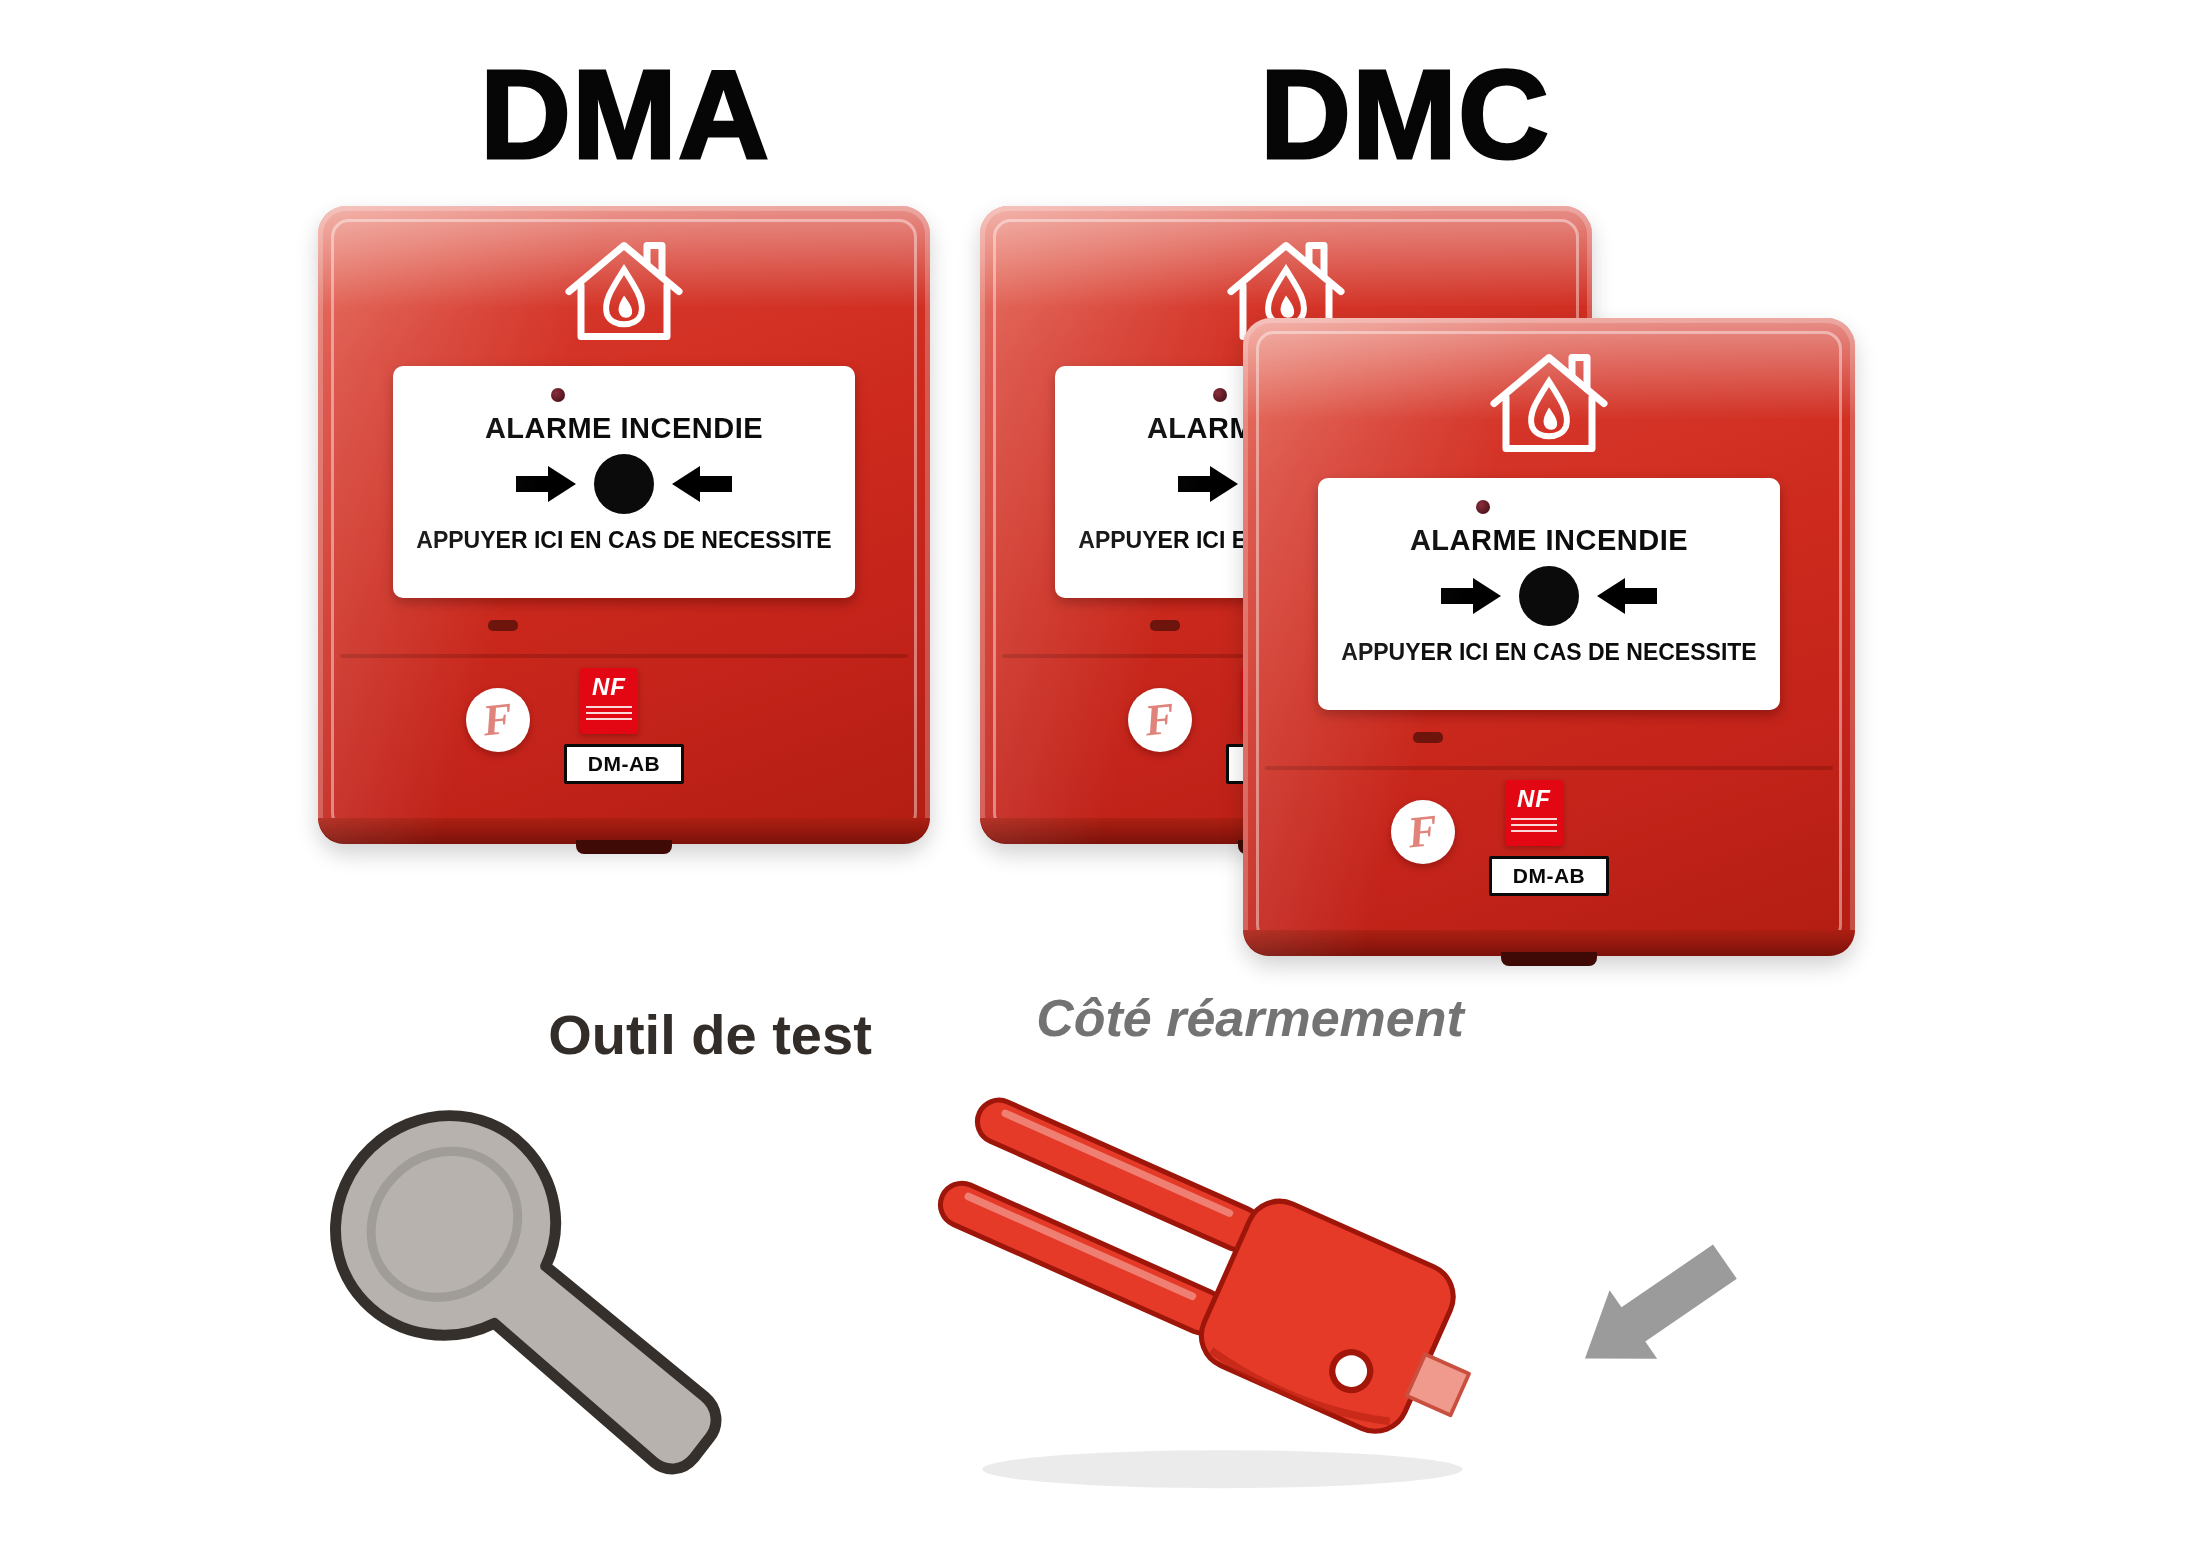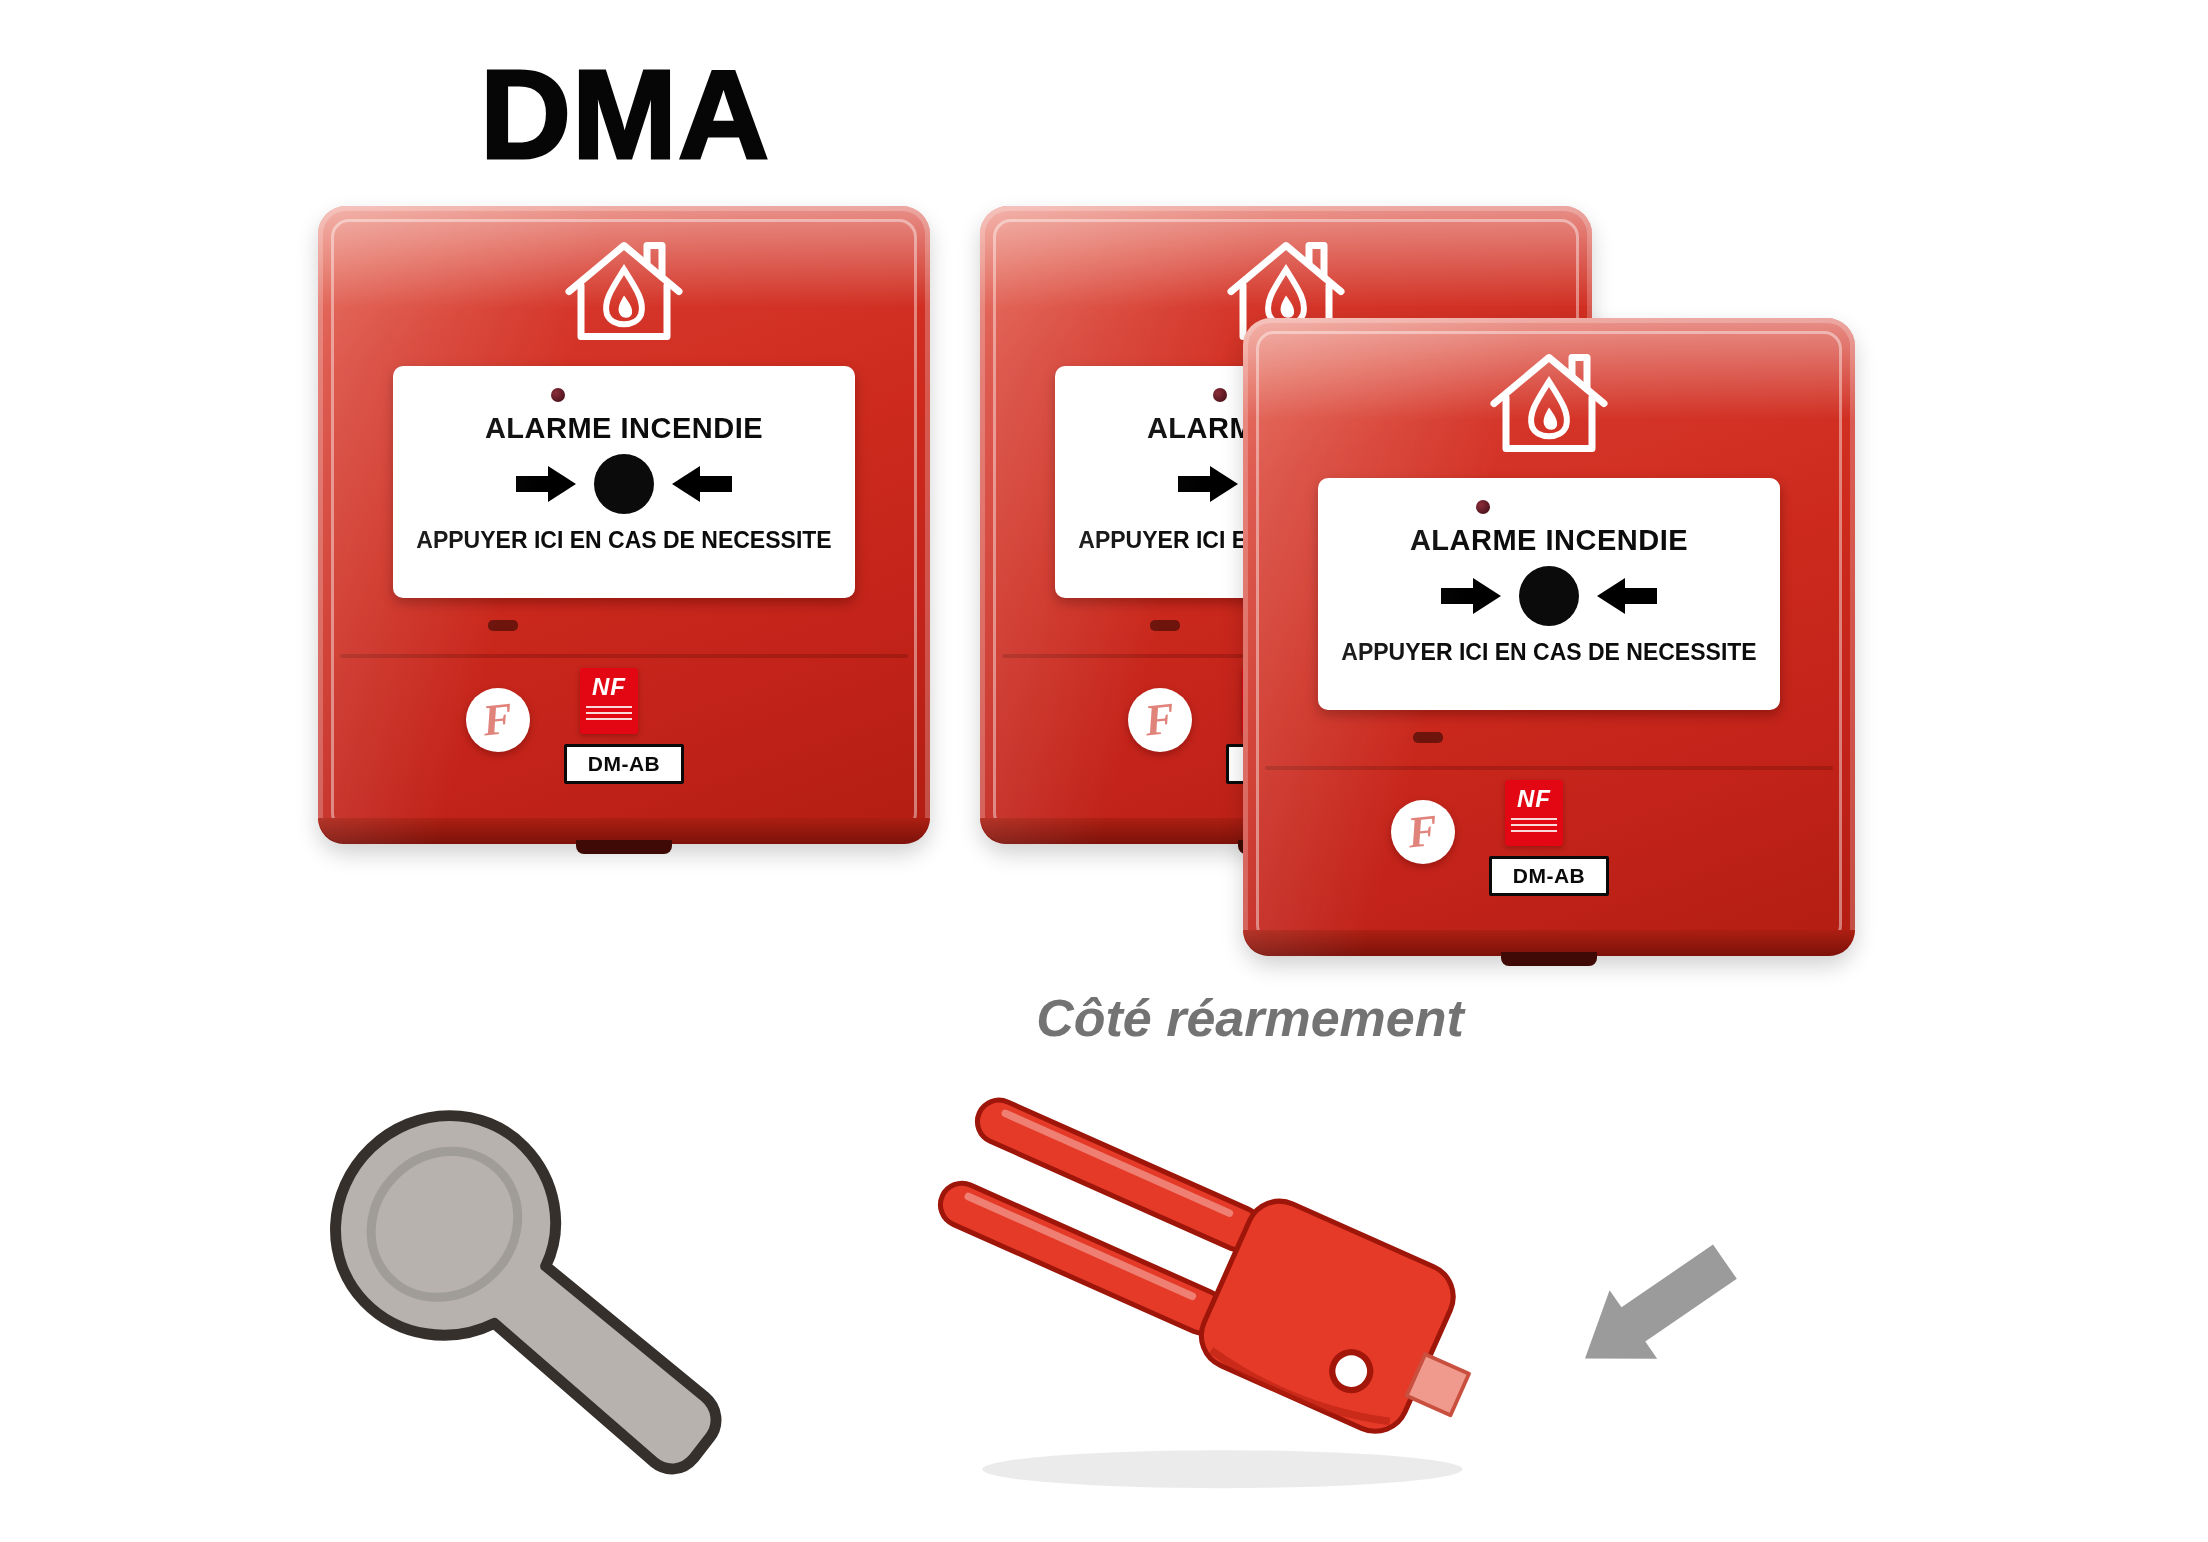--- a/index.html
+++ b/index.html
@@ -113,20 +113,21 @@
   .svg-test  { left: 300px;  top: 1090px; width: 440px; height: 420px; }
   .svg-fork  { left: 925px;  top: 1080px; width: 620px; height: 417px; }
   .svg-arrow { left: 1565px; top: 1212px; width: 210px; height: 170px; }
 </style>
 </head>
 <body>
 
 <div class="stage">
 
   <div class="big-heading h-dma">DMA</div>
+  <div class="big-heading h-dmc">DMC</div>
 
   <div class="device" style="left:318px; top:206px;">
     <div class="cover-line"></div>
     <svg class="house" viewBox="0 0 130 115">
       <g fill="none" stroke="#ffffff" stroke-width="7" stroke-linecap="round" stroke-linejoin="round">
         <path d="M10 58 L65 12 L120 58"></path>
         <path d="M88 30 L88 12 L103 12 L103 43"></path>
         <path d="M22 52 L22 103 L108 103 L108 52"></path>
       </g>
       <path d="M65 36 C53 55 44 68 48 81 C53 94 77 94 82 81 C86 68 77 55 65 36 Z" fill="none" stroke="#ffffff" stroke-width="6"></path>
@@ -231,20 +232,21 @@
           <i></i>
           <i></i>
           <i></i>
         </div>
     </div>
     <div class="plate">DM-AB</div>
     <div class="bstrip"></div>
     <div class="btab"></div>
   </div>
 
+  <div class="caption-bold">Outil de test</div>
   <div class="caption-italic c-rearm">Côté réarmement</div>
 
   <svg class="tool-svg svg-test" viewBox="0 0 240 230">
     <g transform="rotate(-44 80 75)">
       <path d="M80 15 C46 15 19 41 19 73 C19 100 37 123 62 131 L72 246 C73 255 80 261 89 260 L103 258 C112 257 118 249 117 240 L104 128 C126 120 141 98 141 73 C141 41 114 15 80 15 Z" fill="#b7b2ae" stroke="#35302c" stroke-width="6" stroke-linejoin="round"></path>
       <ellipse cx="80" cy="73" rx="42" ry="38" fill="none" stroke="rgba(0,0,0,0.12)" stroke-width="5"></ellipse>
     </g>
   </svg>
 
   <svg class="tool-svg svg-fork" viewBox="-20 0 490 330">

